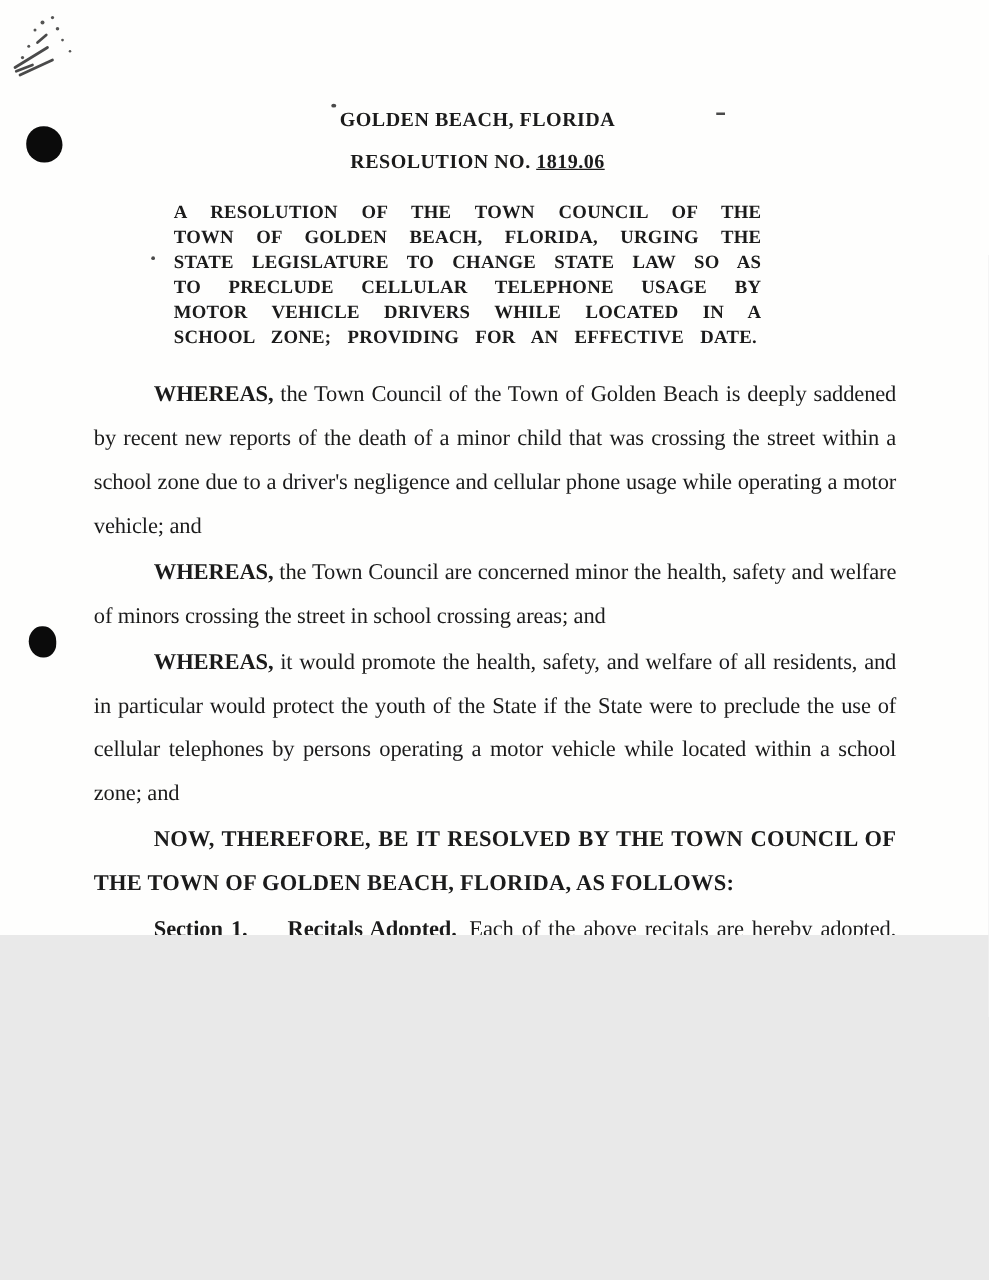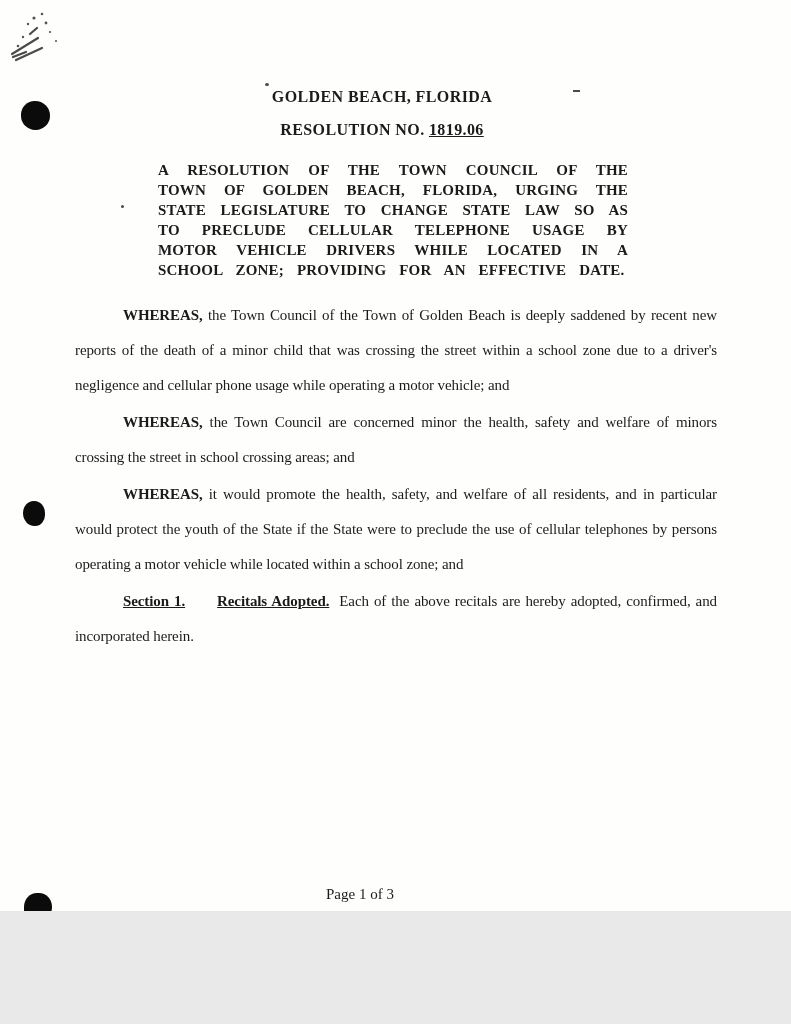--- a/index.html
+++ b/index.html
@@ -1,42 +1,42 @@
 <!DOCTYPE html>
 <html><head>
 <meta charset="utf-8">
 <style>
   html,body{margin:0;padding:0;background:#e9e9e9;}
   .page{
     position:relative;
-    width:791px;height:911px;
+    width:791px;height:748px;
     background:#fefefdff;
     font-family:"Liberation Serif","DejaVu Serif",serif;
     color:#1b1b1b;
     overflow:hidden;
     margin:0 auto;
   }
   .content{
     position:absolute;left:75px;top:88px;width:642px;
   }
   .centered{text-align:center;padding-right:28px;}
   .location-line{
     font-size:16px;font-weight:bold;letter-spacing:.4px;margin:0;
   }
   .res-no-line{
     font-size:16px;font-weight:bold;letter-spacing:.4px;margin:15px 0 0 0;
   }
   .u{text-decoration:underline;}
   .b{font-weight:bold;}
   .caption{
-    margin:21px 0 0 83px;width:470px;
+    margin:21px 0 0 64px;width:470px;
     font-size:15px;font-weight:bold;line-height:20px;
     text-align:justify;word-spacing:9px;letter-spacing:.2px;
   }
-  .body-block{margin-top:18px;font-size:15px;line-height:35px;letter-spacing:-0.1px;}
+  .body-block{margin-top:18px;font-size:18px;line-height:35px;letter-spacing:-0.1px;}
   .para{
     text-align:justify;text-indent:48px;margin:0 0 2px 0;
   }
   .para.bold-para{font-weight:bold;letter-spacing:.2px;}
   .tab{display:inline-block;width:32px;}
   .gap{display:inline-block;width:10px;}
   .footer-page-num{
     position:absolute;left:326px;top:886px;font-size:15px;
   }
   .footer-res-ref{
@@ -110,20 +110,21 @@
     <div class="caption">A RESOLUTION OF THE TOWN COUNCIL OF THE TOWN OF GOLDEN BEACH, FLORIDA, URGING THE STATE LEGISLATURE TO CHANGE STATE LAW SO AS TO PRECLUDE CELLULAR TELEPHONE USAGE BY MOTOR VEHICLE DRIVERS WHILE LOCATED IN A SCHOOL ZONE; PROVIDING FOR AN EFFECTIVE DATE.</div>
 
     <div class="body-block">
       <p class="para"><span class="b">WHEREAS,</span><span> the Town Council of the Town of Golden Beach is deeply saddened by recent new reports of the death of a minor child that was crossing the street within a school zone due to a driver's negligence and cellular phone usage while operating a motor vehicle; and</span></p>
 
       <p class="para"><span class="b">WHEREAS,</span><span> the Town Council are concerned minor the health, safety and welfare of minors crossing the street in school crossing areas; and</span></p>
 
       <p class="para"><span class="b">WHEREAS,</span><span> it would promote the health, safety, and welfare of all residents, and in particular would protect the youth of the State if the State were to preclude the use of cellular telephones by persons operating a motor vehicle while located within a school zone; and</span></p>
 
 
+      <p class="para bold-para">NOW, THEREFORE, BE IT RESOLVED BY THE TOWN COUNCIL OF THE TOWN OF GOLDEN BEACH, FLORIDA, AS FOLLOWS:</p>
 
       <p class="para"><span class="b u">Section 1.</span><span class="tab"></span><span class="b u">Recitals Adopted.</span><span class="gap"></span><span>Each of the above recitals are hereby adopted, confirmed, and incorporated herein.</span></p>
     </div>
 
   </div>
 
   <div class="footer-page-num">Page 1 of 3</div>
 
   <div class="footer-res-ref"><span>Resolution No. </span><span class="num">1819.06</span></div>
 

